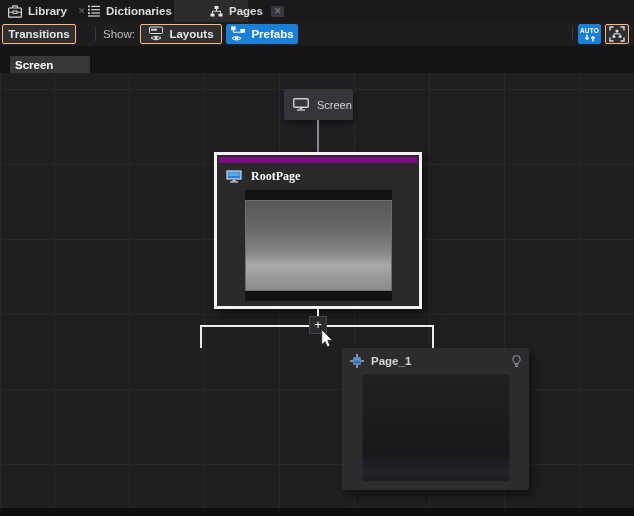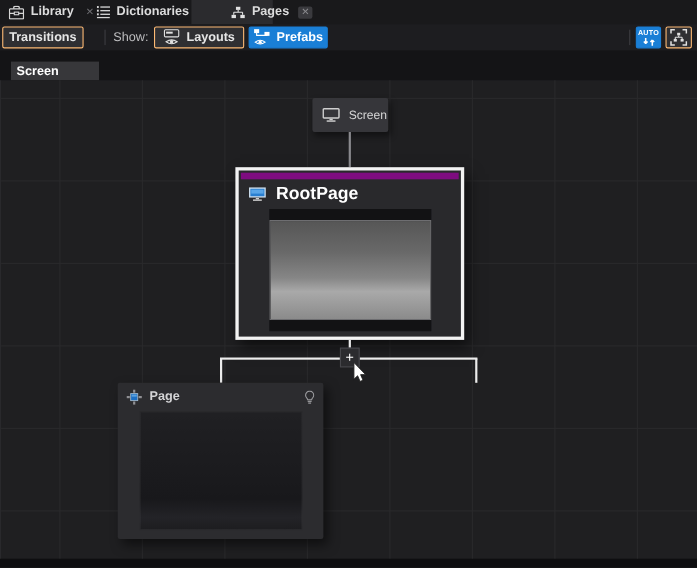--- a/index.html
+++ b/index.html
@@ -39,21 +39,21 @@
                display:flex;align-items:center;padding-left:9px;gap:8px;box-shadow:2px 3px 6px rgba(0,0,0,.45);}
   .screen-node .nlabel{font-size:11px;color:#d6d6d6;}
 
   .conn{position:absolute;background:#8a8a8e;}
   .conn.bright{background:#ececec;}
 
   .rootpage{position:absolute;left:213px;top:79px;width:208px;height:157px;background:#29292c;
             border:3px solid #f2f2f2;box-shadow:4px 6px 12px rgba(0,0,0,.55);}
   .purple-bar{margin:2px 2px 0 2px;height:6px;background:#7e0c80;}
   .rp-header{height:27px;display:flex;align-items:center;padding-left:9px;gap:9px;}
-  .rp-header .nlabel{font-size:16px;font-weight:600;color:#fff;}
+  .rp-header .nlabel{font-size:12px;font-weight:600;color:#fff;font-family:Liberation Serif, serif;}
   .rp-preview{width:147px;height:111px;margin:0 auto;background:#121214;display:flex;flex-direction:column;}
   .rp-strip{height:10px;background:#121214;}
   .rp-shot{flex:1;border:1px solid #6e6e71;
            background:linear-gradient(180deg,#565656 0%,#696969 32%,#868686 58%,#a9a9a9 72%,#9a9a9a 86%,#8b8b8b 100%);}
 
   .add-btn{position:absolute;left:308px;top:243px;width:18px;height:18px;background:#2b2b2e;border:1px solid #47474b;
            color:#fff;font-size:13px;line-height:15px;text-align:center;z-index:3;}
 
   .page-node{position:absolute;top:275px;width:187px;height:142px;background:#2c2c2f;border-radius:2px;
              box-shadow:4px 5px 10px rgba(0,0,0,.5);}
@@ -207,47 +207,47 @@
         <div class="rp-strip"></div>
       </div>
     </div>
 
     <div class="conn bright" style="left:316px;top:236px;width:2px;height:9px;"></div>
     <div class="conn bright" style="left:199px;top:252px;width:234px;height:2px;"></div>
     <div class="conn bright" style="left:199px;top:253px;width:2px;height:22px;"></div>
     <div class="conn bright" style="left:431px;top:253px;width:2px;height:22px;"></div>
     <div class="add-btn">+</div>
 
-    <div class="page-node" style="left:106px;">
+
+    <div class="page-node" style="left:341px;">
       <div class="pg-header">
         <span class="icon">
           <svg width="14" height="14" viewBox="0 0 14 14">
               <g fill="#8f8f93">
                 <rect x="6" y="0" width="2" height="3"></rect>
                 <rect x="6" y="11" width="2" height="3"></rect>
                 <rect x="0" y="6" width="3" height="2"></rect>
                 <rect x="11" y="6" width="3" height="2"></rect>
               </g>
               <rect x="3.8" y="3.8" width="6.4" height="6.4" fill="#1d6fc2" stroke="#9fb8cc" stroke-width="0.8"></rect>
               <rect x="4.7" y="4.7" width="4.6" height="1.9" fill="#5aa0dd"></rect>
             </svg>
         </span>
-        <span class="nlabel">Page</span>
+        <span class="nlabel">Page_1</span>
         <span class="bulb icon">
           <svg width="9" height="13" viewBox="0 0 9 13">
               <path d="M4.5,0.6 A3.7,3.7 0 0 1 8.2,4.3 C8.2,5.8 7.2,6.6 6.6,7.6 L6.3,8.4 H2.7 L2.4,7.6 C1.8,6.6 0.8,5.8 0.8,4.3 A3.7,3.7 0 0 1 4.5,0.6 Z" fill="none" stroke="#9b9b9e"></path>
               <rect x="2.7" y="9.3" width="3.6" height="1.1" fill="#9b9b9e"></rect>
               <rect x="3.2" y="10.9" width="2.6" height="1.1" fill="#9b9b9e"></rect>
             </svg>
         </span>
       </div>
       <div class="pg-preview"></div>
     </div>
 
-
     <div class="cursor">
       <svg width="14" height="20" viewBox="0 0 12 19">
           <path d="M1,0.5 L1,15 L4.2,12 L6.3,16.9 L8.9,15.8 L6.8,11 L11.2,11 Z" fill="#fff" stroke="#222" stroke-width="0.8"></path>
         </svg>
     </div>
 
   </div>
 </div>
 
 </body></html>

